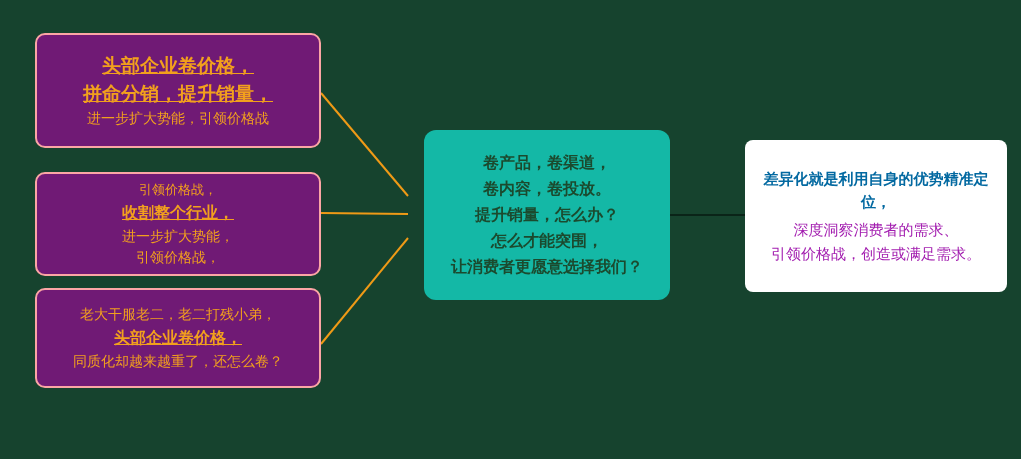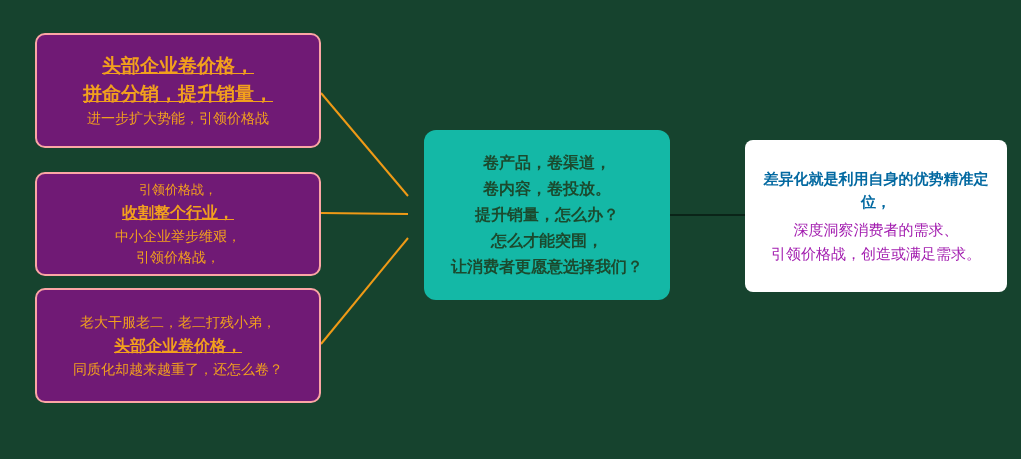--- a/index.html
+++ b/index.html
@@ -81,25 +81,25 @@
 
   <div class="node left-box" style="left:35px; top:33px; width:286px; height:115px;">
     <span class="line em">头部企业卷价格，</span>
     <span class="line em">拼命分销，提升销量，</span>
     <span class="line md">进一步扩大势能，引领价格战</span>
   </div>
 
   <div class="node left-box" style="left:35px; top:172px; width:286px; height:104px;">
     <span class="line sm">引领价格战，</span>
     <span class="line em2">收割整个行业，</span>
-    <span class="line md">中小企业举步维艰，</span>
+    <span class="line md">进一步扩大势能，</span>
     <span class="line md">引领价格战，</span>
   </div>
 
-  <div class="node left-box" style="left:35px; top:288px; width:286px; height:115px;font-family:Liberation Serif, serif;">
+  <div class="node left-box" style="left:35px; top:288px; width:286px; height:100px;font-family:Liberation Serif, serif;">
     <span class="line md">老大干服老二，老二打残小弟，</span>
     <span class="line em2">头部企业卷价格，</span>
     <span class="line md">同质化却越来越重了，还怎么卷？</span>
   </div>
 
   <div class="node center-box" style="left:408px; top:130px; width:246px; height:170px;">
     <span class="line">卷产品，卷渠道，</span>
     <span class="line">卷内容，卷投放。</span>
     <span class="line">提升销量，怎么办？</span>
     <span class="line">怎么才能突围，</span>

